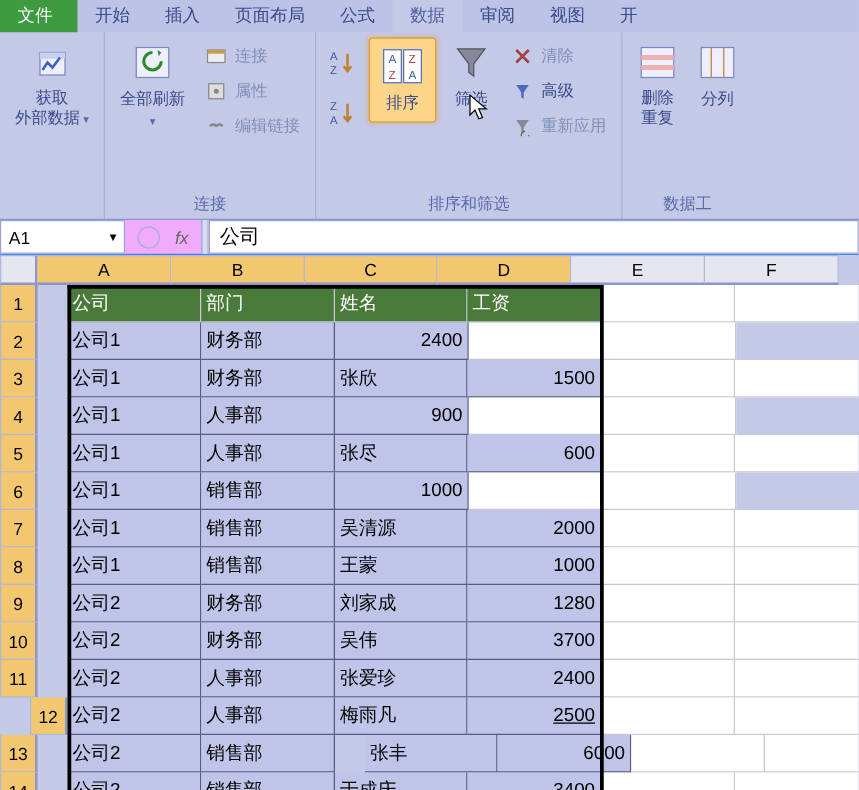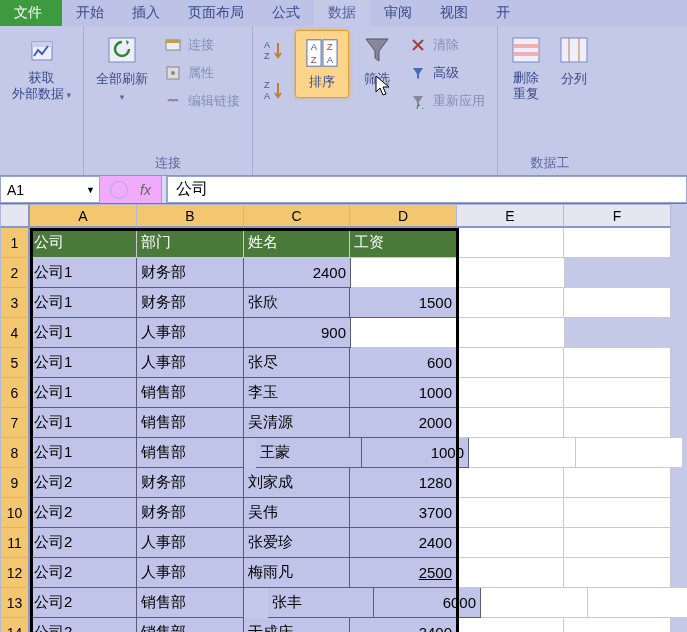--- a/index.html
+++ b/index.html
@@ -202,20 +202,21 @@
           <span class="small-icon">
               <svg width="16" height="16">
                 <path d="M3 3 h10 l-4 6 v5 l-2 -1 v-4 z" fill="#889"></path>
                 <path d="M10 12 a3 3 0 1 0 3 3" stroke="#2a8a2a" fill="none"></path>
               </svg>
             </span>
           <span>重新应用</span>
         </div>
       </div>
     </div>
+    <div class="ribbon-group-label">排序和筛选</div>
   </div>
 
   <div class="ribbon-group" style="border-right:none;">
     <div class="ribbon-group-content">
       <div class="big-btn">
         <div class="icon-box">
           <svg width="30" height="28">
               <rect x="2" y="2" width="26" height="24" fill="#eef" stroke="#7a88c0"></rect>
               <rect x="2" y="8" width="26" height="4" fill="#f0b0b0"></rect>
               <rect x="2" y="16" width="26" height="4" fill="#f0b0b0"></rect>
@@ -278,21 +279,21 @@
         <div class="row-header rh sel" style="height: 30px;">2</div>
         <div class="row-header rh sel" style="height: 30px;">3</div>
         <div class="row-header rh sel" style="height: 30px;">4</div>
         <div class="row-header rh sel" style="height: 30px;">5</div>
         <div class="row-header rh sel" style="height: 30px;">6</div>
         <div class="row-header rh sel" style="height: 30px;">7</div>
         <div class="row-header rh sel" style="height: 30px;">8</div>
         <div class="row-header rh sel" style="height: 30px;">9</div>
         <div class="row-header rh sel" style="height: 30px;">10</div>
         <div class="row-header rh sel" style="height: 30px;">11</div>
-        <div class="row-header rh sel" style="height: 30px;">12</div>
+        <div class="row-header rh sel" style="height: 30px; margin-left: 24px;">12</div>
         <div class="row-header rh sel" style="height: 30px;">13</div>
         <div class="row-header rh sel" style="height: 30px;">14</div>
       </div>
     <div class="cells" id="cells" style="position:relative;">
         <div class="cell-row">
           <div class="cell hdr" style="width: 107px; height: 30px;">公司</div>
           <div class="cell hdr" style="width: 107px; height: 30px;">部门</div>
           <div class="cell hdr" style="width: 106px; height: 30px;">姓名</div>
           <div class="cell hdr" style="width: 107px; height: 30px;">工资</div>
           <div class="cell empty" style="width: 107px; height: 30px;"></div>
@@ -324,37 +325,36 @@
           <div class="cell data" style="width: 107px; height: 30px;">公司1</div>
           <div class="cell data" style="width: 107px; height: 30px;">人事部</div>
           <div class="cell data" style="width: 106px; height: 30px;">张尽</div>
           <div class="cell data num" style="width: 107px; height: 30px;">600</div>
           <div class="cell empty" style="width: 107px; height: 30px;"></div>
           <div class="cell empty" style="width: 107px; height: 30px;"></div>
         </div>
         <div class="cell-row">
           <div class="cell data" style="width: 107px; height: 30px;">公司1</div>
           <div class="cell data" style="width: 107px; height: 30px;">销售部</div>
-          <div class="cell data" style="width: 106px; height: 30px;">李玉</div>
           <div class="cell data num" style="width: 107px; height: 30px;">1000</div>
           <div class="cell empty" style="width: 107px; height: 30px;"></div>
           <div class="cell empty" style="width: 107px; height: 30px;"></div>
         </div>
         <div class="cell-row">
           <div class="cell data" style="width: 107px; height: 30px;">公司1</div>
           <div class="cell data" style="width: 107px; height: 30px;">销售部</div>
           <div class="cell data" style="width: 106px; height: 30px;">吴清源</div>
           <div class="cell data num" style="width: 107px; height: 30px;">2000</div>
           <div class="cell empty" style="width: 107px; height: 30px;"></div>
           <div class="cell empty" style="width: 107px; height: 30px;"></div>
         </div>
         <div class="cell-row">
           <div class="cell data" style="width: 107px; height: 30px;">公司1</div>
           <div class="cell data" style="width: 107px; height: 30px;">销售部</div>
-          <div class="cell data" style="width: 106px; height: 30px; margin-left: 12px;">王蒙</div>
+          <div class="cell data" style="width: 106px; height: 30px;">王蒙</div>
           <div class="cell data num" style="width: 107px; height: 30px;">1000</div>
           <div class="cell empty" style="width: 107px; height: 30px;"></div>
           <div class="cell empty" style="width: 107px; height: 30px;"></div>
         </div>
         <div class="cell-row">
           <div class="cell data" style="width: 107px; height: 30px;">公司2</div>
           <div class="cell data" style="width: 107px; height: 30px;">财务部</div>
           <div class="cell data" style="width: 106px; height: 30px;">刘家成</div>
           <div class="cell data num" style="width: 107px; height: 30px;">1280</div>
           <div class="cell empty" style="width: 107px; height: 30px;"></div>

